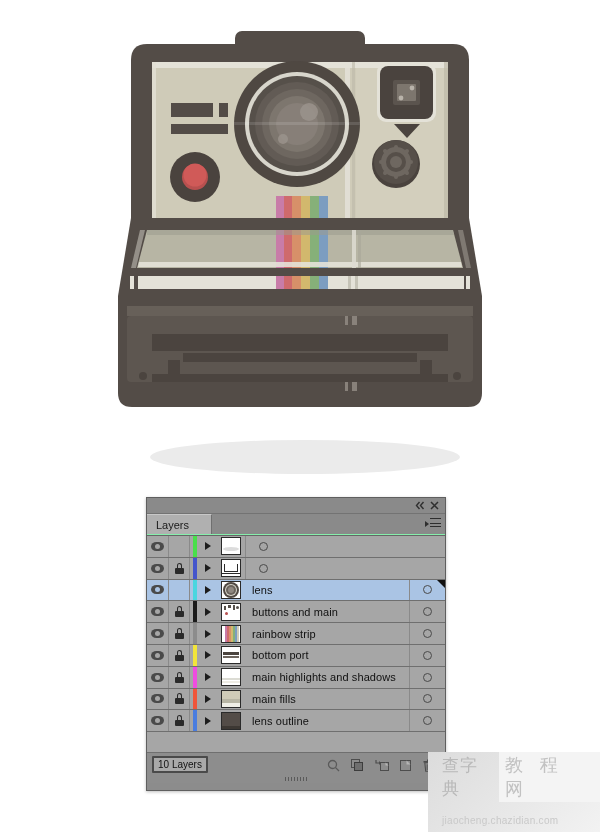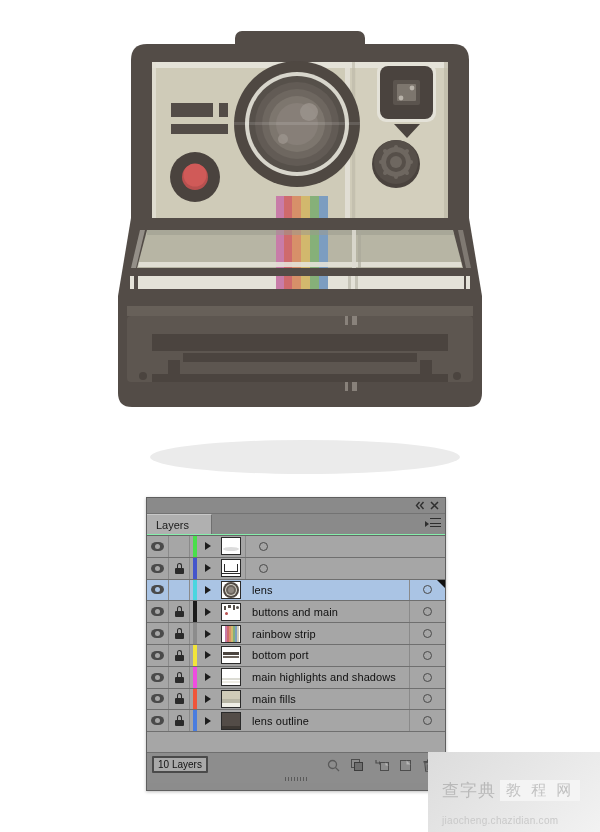--- a/index.html
+++ b/index.html
@@ -93,22 +93,22 @@
   .panel-resize{height:8px;background:#8d8d8d;display:flex;align-items:center;justify-content:center;}
   .grip{width:22px;height:4px;
     background:repeating-linear-gradient(90deg,#5a5a5a 0 1px,transparent 1px 3px);}
 
   
   #watermark{position:absolute;left:428px;top:752px;width:172px;height:80px;
     background:linear-gradient(135deg,#dcdcdc 0%,#e8e8e8 55%,#f2f2f2 100%);}
   #watermark .wm-inner{position:absolute;left:14px;bottom:6px;}
   .wm-row{display:flex;align-items:center;gap:4px;}
   .wm-cn{font-size:17px;color:#b9b9b9;font-family:Liberation Serif, serif;letter-spacing:1px;}
-  .wm-box{background:#f4f4f4;color:#c2c2c2;font-size:15px;padding:1px 6px;letter-spacing:3px;
-    font-family:Liberation Sans, sans-serif;}
+  .wm-box{background:#f4f4f4;color:#c2c2c2;font-size:18px;padding:1px 6px;letter-spacing:3px;
+    font-family:Liberation Mono, monospace;}
   .wm-url{font-size:10px;color:#c9c9c9;letter-spacing:.3px;margin-top:13px;}
 </style>
 </head>
 <body>
 
 <div id="camera-illustration">
   <svg width="600" height="500" viewBox="0 0 600 500">
     <defs>
       <clipPath id="bodyClip">
           <rect x="130" y="40" width="340" height="180" rx="10"></rect>

